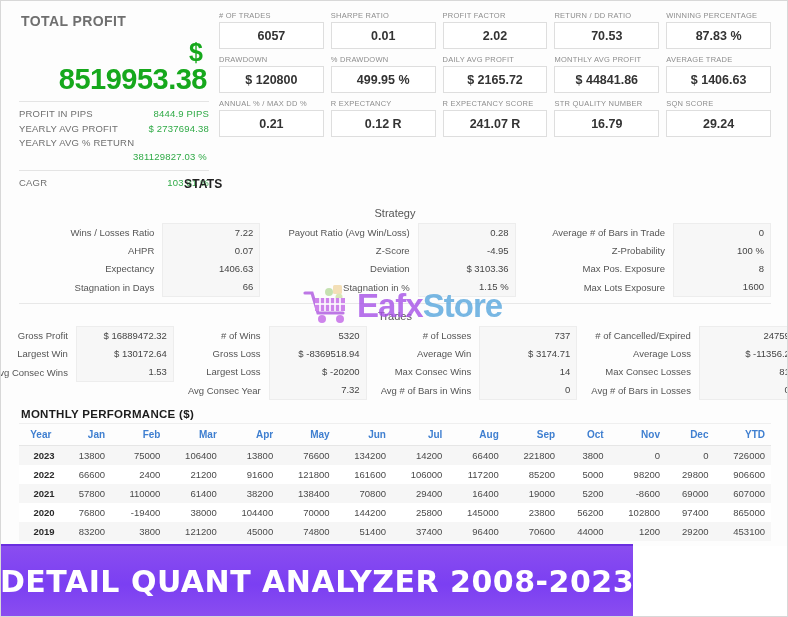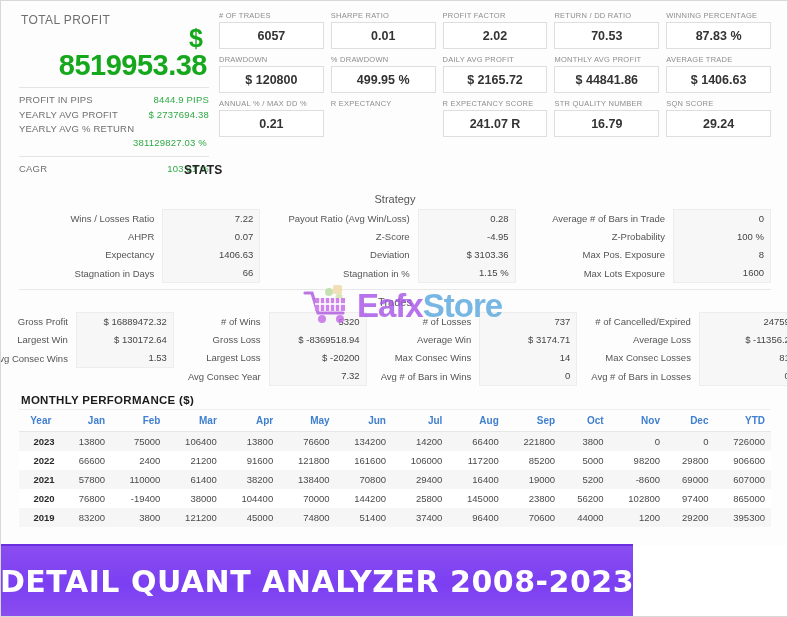--- a/index.html
+++ b/index.html
@@ -24,22 +24,22 @@
     padding: 8px 18px 0 18px;
     background: #fdfdfd;
     overflow: hidden;
   }
 
   
   .top-area { display: flex; align-items: flex-start; }
 
   .profit-panel { width: 190px; flex: 0 0 190px; padding-top: 4px; }
   .panel-caption {
-    font-size: 12px; letter-spacing: .4px; color: #6f6f6f;
-    text-transform: uppercase; margin-bottom: 0; padding-left: 2px;
+    font-size: 14px; letter-spacing: .4px; color: #6f6f6f;
+    text-transform: uppercase; margin-bottom: 12px; padding-left: 2px; font-weight: bold;
   }
   .big-dollar {
     text-align: right; color: #16a81c; font-weight: bold;
     font-size: 25px; line-height: 22px; padding-right: 6px;
   }
   .big-number {
     text-align: right; color: #16a81c; font-weight: bold;
     font-size: 29px; line-height: 32px; letter-spacing: -.5px;
     padding-right: 2px;
   }
@@ -227,20 +227,21 @@
           <div class="metric">
             <div class="metric-label">AVERAGE TRADE</div>
             <div class="metric-box">$ 1406.63</div>
           </div>
           <div class="metric">
             <div class="metric-label">ANNUAL % / MAX DD %</div>
             <div class="metric-box">0.21</div>
           </div>
           <div class="metric">
             <div class="metric-label">R EXPECTANCY</div>
+            <div class="metric-box">0.12 R</div>
           </div>
           <div class="metric">
             <div class="metric-label">R EXPECTANCY SCORE</div>
             <div class="metric-box">241.07 R</div>
           </div>
           <div class="metric">
             <div class="metric-label">STR QUALITY NUMBER</div>
             <div class="metric-box">16.79</div>
           </div>
           <div class="metric">
@@ -480,21 +481,21 @@
             <td>121200</td>
             <td>45000</td>
             <td>74800</td>
             <td>51400</td>
             <td>37400</td>
             <td>96400</td>
             <td>70600</td>
             <td>44000</td>
             <td>1200</td>
             <td>29200</td>
-            <td>395300</td>
+            <td>453100</td>
           </tr>
         </tbody>
     </table>
 
     <div class="watermark">
       <div class="wm-cart">
         <svg width="52" height="44" viewBox="0 0 52 44" xmlns="http://www.w3.org/2000/svg">
           <rect x="30" y="2" width="9" height="9" rx="1.5" fill="#f2d9a8"></rect>
           <circle cx="26" cy="9" r="4" fill="#b9dca0"></circle>
           <circle cx="36" cy="14" r="3.5" fill="#cfe3a8"></circle>

